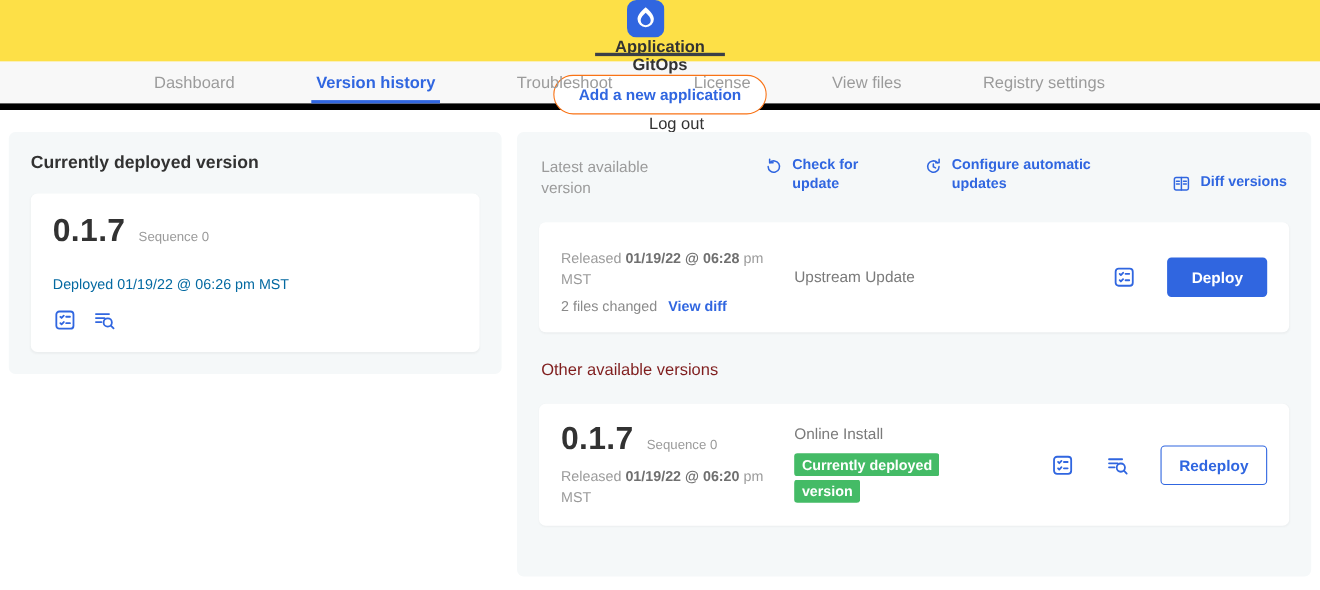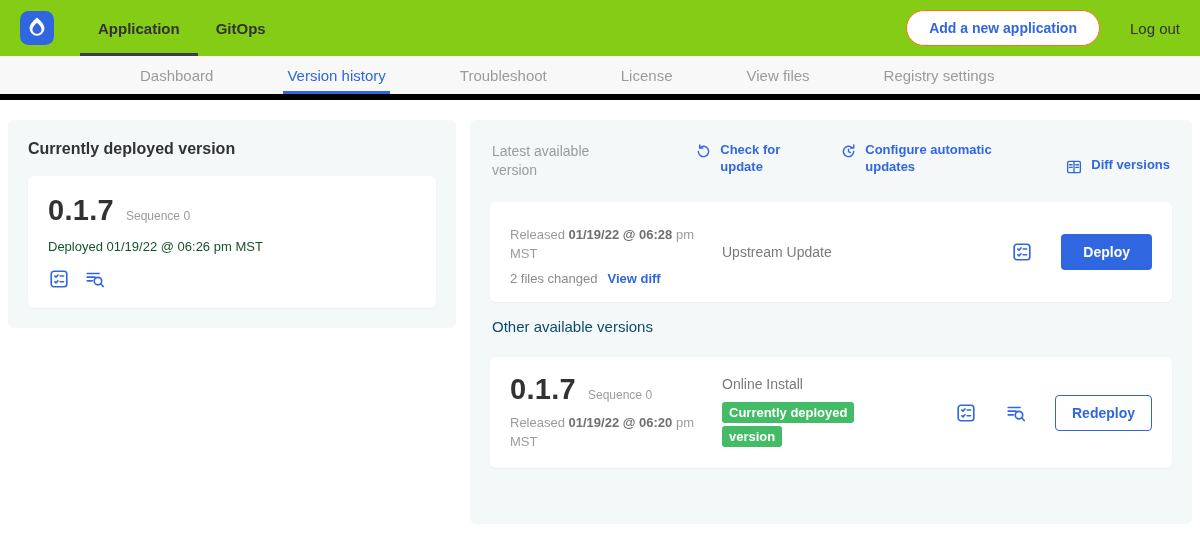--- a/index.html
+++ b/index.html
@@ -10,21 +10,22 @@
     color: #323232;
     overflow: hidden;
   }
 
   
   .topnav {
     height: 56px;
     display: flex;
     align-items: center;
     padding: 0 20px;
-    background: #84cc16;
+    background: #fde047;
+    flex-direction: column;
   }
   .logo { width: 34px; height: 34px; margin-right: 26px; flex: 0 0 auto; cursor: pointer; }
   .topnav-tab {
     height: 56px;
     display: flex;
     align-items: center;
     padding: 0 18px;
     font-size: 15px;
     font-weight: 700;
     color: #323232;
@@ -73,21 +74,21 @@
   .subnav-item {
     display: flex;
     align-items: center;
     font-size: 15px;
     color: #9b9b9b;
     position: relative;
     cursor: pointer;
     white-space: nowrap;
     padding: 0 2px;
   }
-  .subnav-item.active { color: #3066e0; font-weight: 400; }
+  .subnav-item.active { color: #3066e0; font-weight: 700; }
   .subnav-item.active::after {
     content: "";
     position: absolute;
     left: -2px; right: -2px; bottom: 0;
     height: 3px;
     background: #3066e0;
   }
 
   
   .main {
@@ -106,21 +107,21 @@
     background: #ffffff;
     border-radius: 6px;
     padding: 18px 20px;
     box-shadow: 0 1px 2px rgba(0,0,0,0.04);
   }
 
   .version-row { display: flex; align-items: baseline; gap: 12px; }
   .version-num { font-size: 29px; font-weight: 700; color: #323232; letter-spacing: 0.3px; }
   .sequence { font-size: 12px; color: #9b9b9b; }
 
-  .deployed-text { margin-top: 12px; font-size: 13px; color: #14532d; }
+  .deployed-text { margin-top: 24px; font-size: 13px; color: #0369a1; }
 
   .icon-row { margin-top: 14px; display: flex; align-items: center; gap: 14px; }
   .action-icon { width: 22px; height: 22px; cursor: pointer; display: inline-flex; }
 
   
   .latest-header { display: flex; align-items: flex-start; padding: 2px 2px 0 2px; }
   .latest-title { width: 130px; font-size: 14px; color: #9b9b9b; line-height: 1.35; }
   .header-actions { display: flex; margin-left: auto; gap: 50px; align-items: flex-end; }
   .header-action {
     display: flex;
@@ -176,21 +177,21 @@
     color: #3066e0;
     border: 1px solid #3066e0;
     font-family: inherit;
     font-size: 14px;
     font-weight: 700;
     padding: 9px 16px;
     border-radius: 4px;
     cursor: pointer;
   }
 
-  .other-title { margin: 16px 2px 0 2px; font-size: 15px; color: #0c4a6e; }
+  .other-title { margin: 26px 2px 0 2px; font-size: 15px; color: #7f1d1d; }
 
   .badge-wrap { margin-top: 9px; max-width: 155px; }
   .deployed-badge {
     background: #44bb66;
     color: #ffffff;
     font-size: 13px;
     font-weight: 600;
     padding: 3px 7px;
     border-radius: 3px;
     line-height: 1.85;

